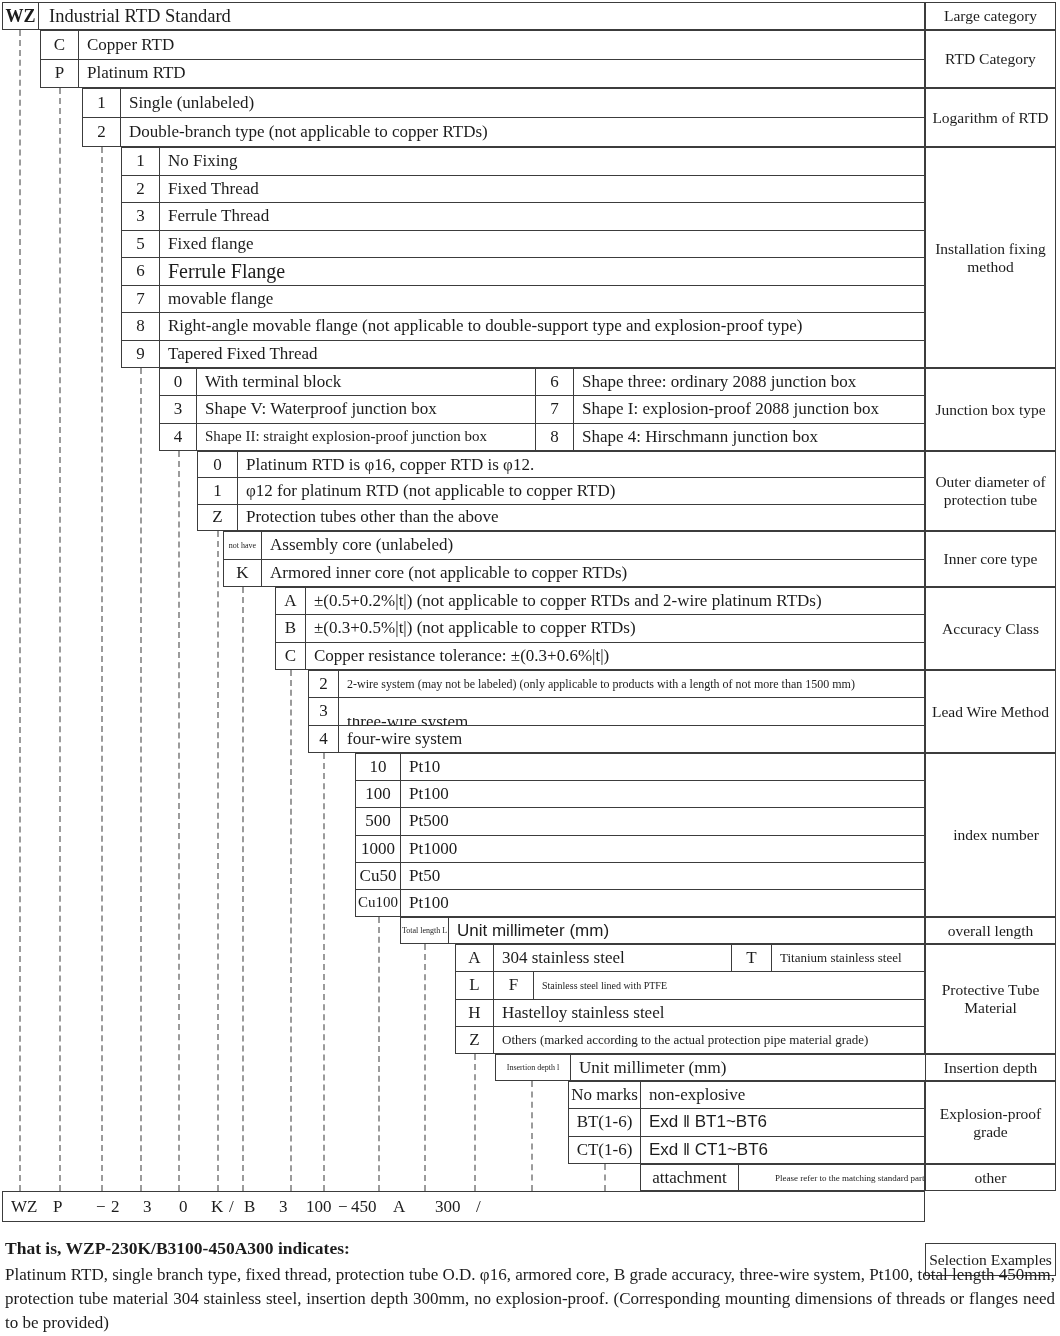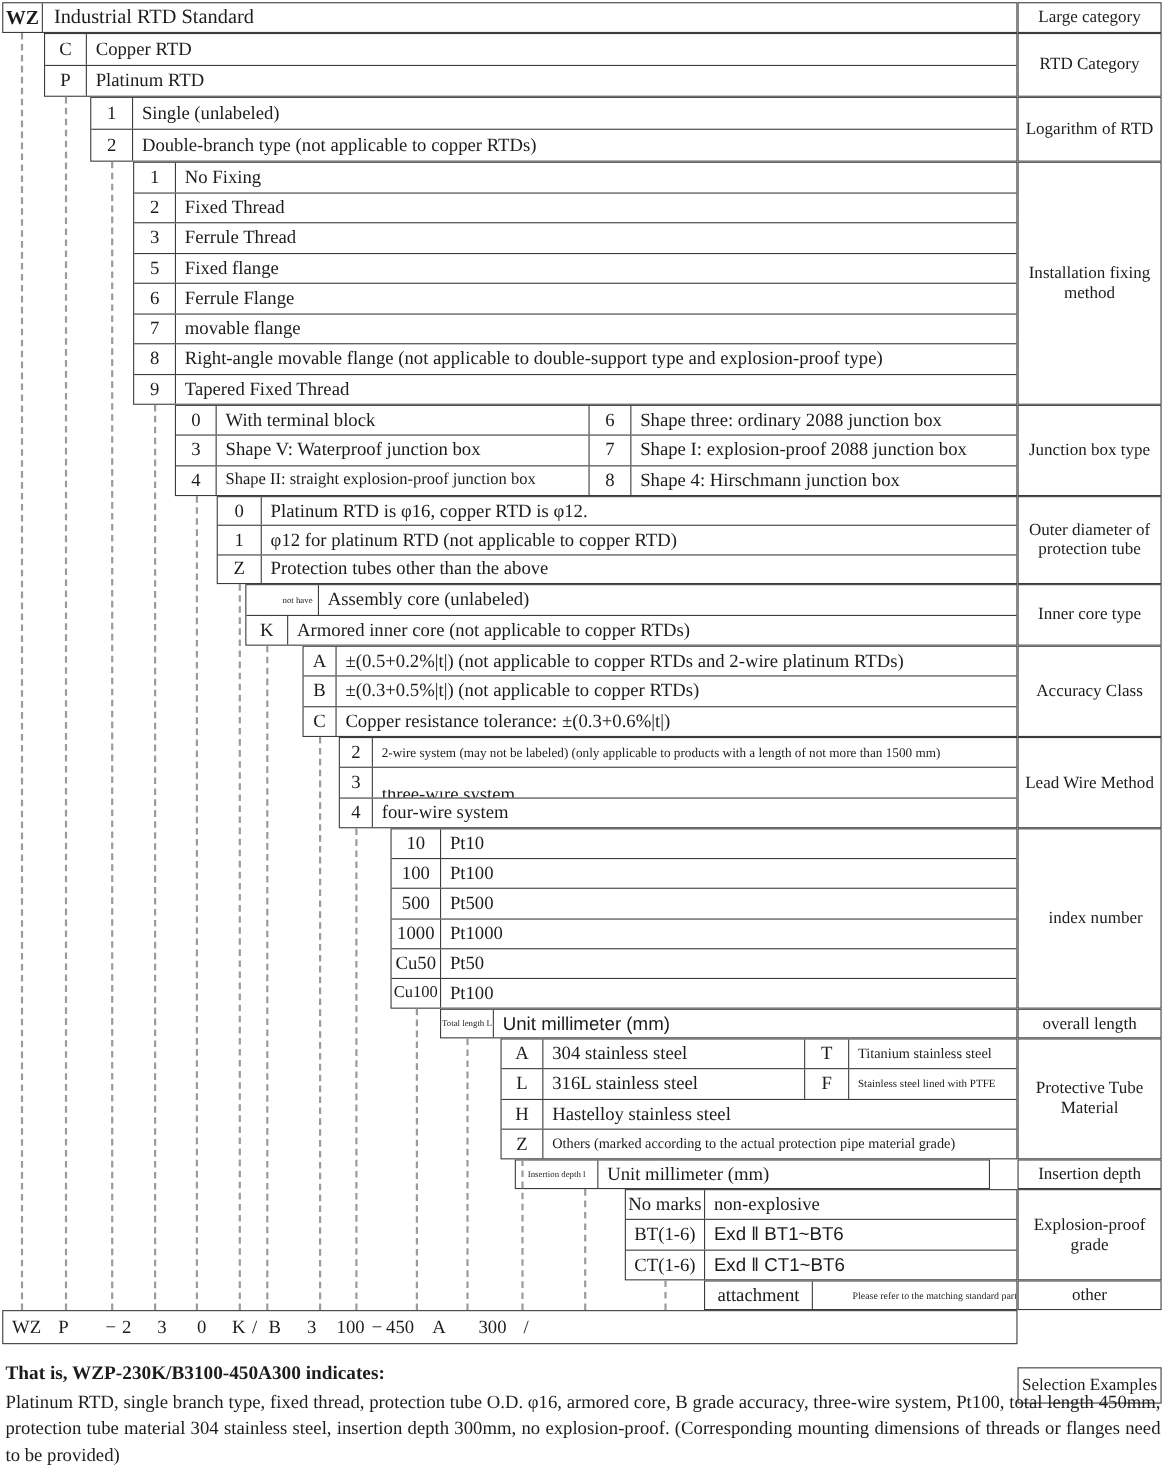--- a/index.html
+++ b/index.html
@@ -73,21 +73,21 @@
         <div class="row">
           <div class="cell code" style="width: 38px; font-size: 17px;">3</div>
           <div class="cell desc" style="font-size: 17px;">Ferrule Thread</div>
         </div>
         <div class="row">
           <div class="cell code" style="width: 38px; font-size: 17px;">5</div>
           <div class="cell desc" style="font-size: 17px;">Fixed flange</div>
         </div>
         <div class="row">
           <div class="cell code" style="width: 38px; font-size: 17px;">6</div>
-          <div class="cell desc" style="font-size: 17px;">Ferrule Flange</div>
+          <div class="cell desc" style="font-size: 20px;">Ferrule Flange</div>
         </div>
         <div class="row">
           <div class="cell code" style="width: 38px; font-size: 17px;">7</div>
           <div class="cell desc" style="font-size: 17px;">movable flange</div>
         </div>
         <div class="row">
           <div class="cell code" style="width: 38px; font-size: 17px;">8</div>
           <div class="cell desc" style="font-size: 17px;">Right-angle movable flange (not applicable to double-support type and explosion-proof type)</div>
         </div>
         <div class="row">
@@ -124,21 +124,21 @@
           <div class="cell code" style="width: 40px; font-size: 17px;">1</div>
           <div class="cell desc" style="font-size: 17px;">φ12 for platinum RTD (not applicable to copper RTD)</div>
         </div>
         <div class="row">
           <div class="cell code" style="width: 40px; font-size: 17px;">Z</div>
           <div class="cell desc" style="font-size: 17px;">Protection tubes other than the above</div>
         </div>
       </div>
       <div class="band" style="left: 223px; top: 531px; width: 702px; height: 56px;">
         <div class="row">
-          <div class="cell code" style="width: 38px; font-size: 8px; margin-left: 28px;">not have</div>
+          <div class="cell code" style="width: 38px; font-size: 8px;">not have</div>
           <div class="cell desc" style="font-size: 17px;">Assembly core (unlabeled)</div>
         </div>
         <div class="row">
           <div class="cell code" style="width: 38px; font-size: 17px;">K</div>
           <div class="cell desc" style="font-size: 17px;">Armored inner core (not applicable to copper RTDs)</div>
         </div>
       </div>
       <div class="band" style="left: 275px; top: 587px; width: 650px; height: 83px;">
         <div class="row">
           <div class="cell code" style="width: 30px; font-size: 17px;">A</div>
@@ -201,34 +201,33 @@
       </div>
       <div class="band" style="left: 455px; top: 944px; width: 470px; height: 110px;">
         <div class="row">
           <div class="cell code" style="width: 38px; font-size: 17px;">A</div>
           <div class="cell descfixed" style="width: 238px; font-size: 17px;">304 stainless steel</div>
           <div class="cell code" style="width: 40px; font-size: 17px;">T</div>
           <div class="cell desc" style="font-size: 13px;">Titanium stainless steel</div>
         </div>
         <div class="row">
           <div class="cell code" style="width: 38px; font-size: 17px;">L</div>
-          <div class="cell descfixed" style="width: 238px; font-size: 17px;">316L stainless steel</div>
           <div class="cell code" style="width: 40px; font-size: 17px;">F</div>
           <div class="cell desc" style="font-size: 10px;">Stainless steel lined with PTFE</div>
         </div>
         <div class="row">
           <div class="cell code" style="width: 38px; font-size: 17px;">H</div>
           <div class="cell desc" style="font-size: 17px;">Hastelloy stainless steel</div>
         </div>
         <div class="row">
           <div class="cell code" style="width: 38px; font-size: 17px;">Z</div>
           <div class="cell desc" style="font-size: 13px;">Others (marked according to the actual protection pipe material grade)</div>
         </div>
       </div>
-      <div class="band" style="left: 468px; top: 1054px; width: 432px; height: 27px;">
+      <div class="band" style="left: 495px; top: 1054px; width: 432px; height: 27px;">
         <div class="row">
           <div class="cell code" style="width: 75px; font-size: 8px;">Insertion depth l</div>
           <div class="cell desc" style="font-size: 17px;">Unit millimeter (mm)</div>
         </div>
       </div>
       <div class="band" style="left: 568px; top: 1081px; width: 357px; height: 83px;">
         <div class="row">
           <div class="cell code" style="width: 72px; font-size: 17px;">No marks</div>
           <div class="cell desc" style="font-size: 17px;">non-explosive</div>
         </div>

